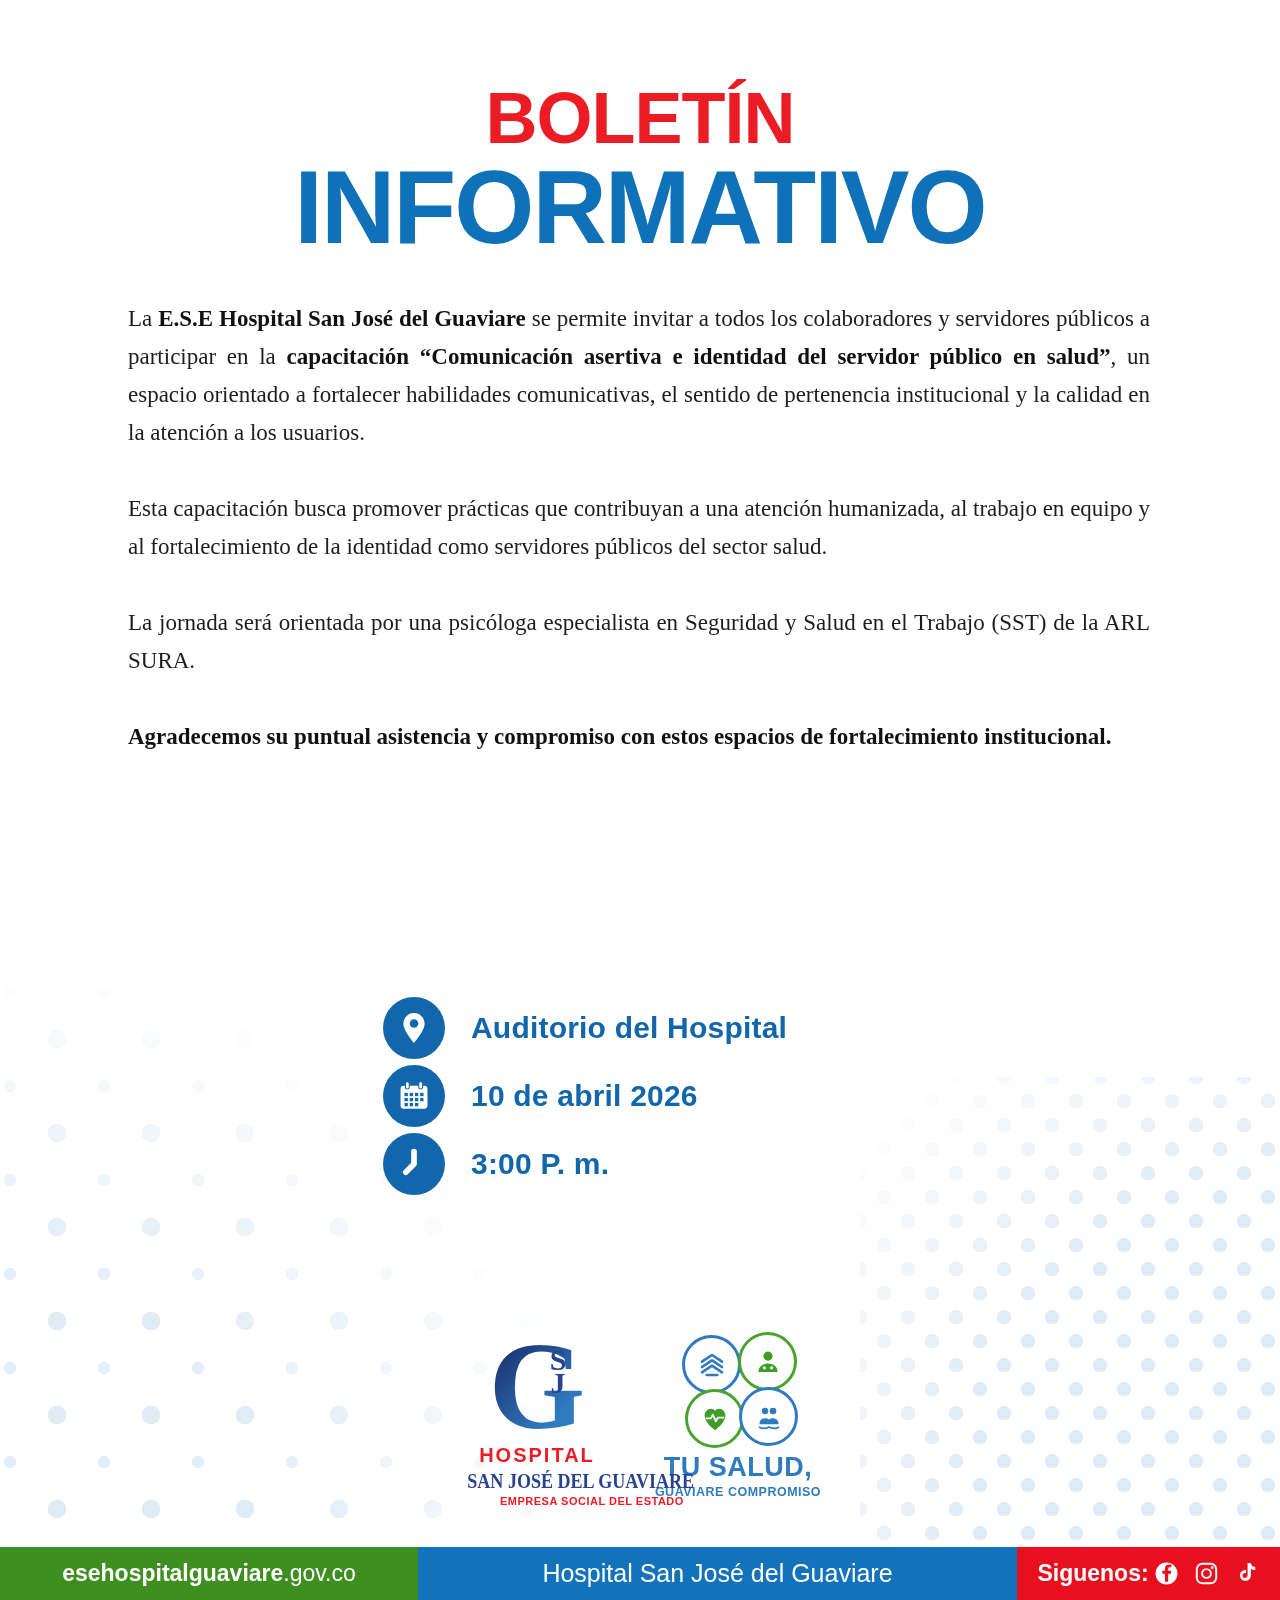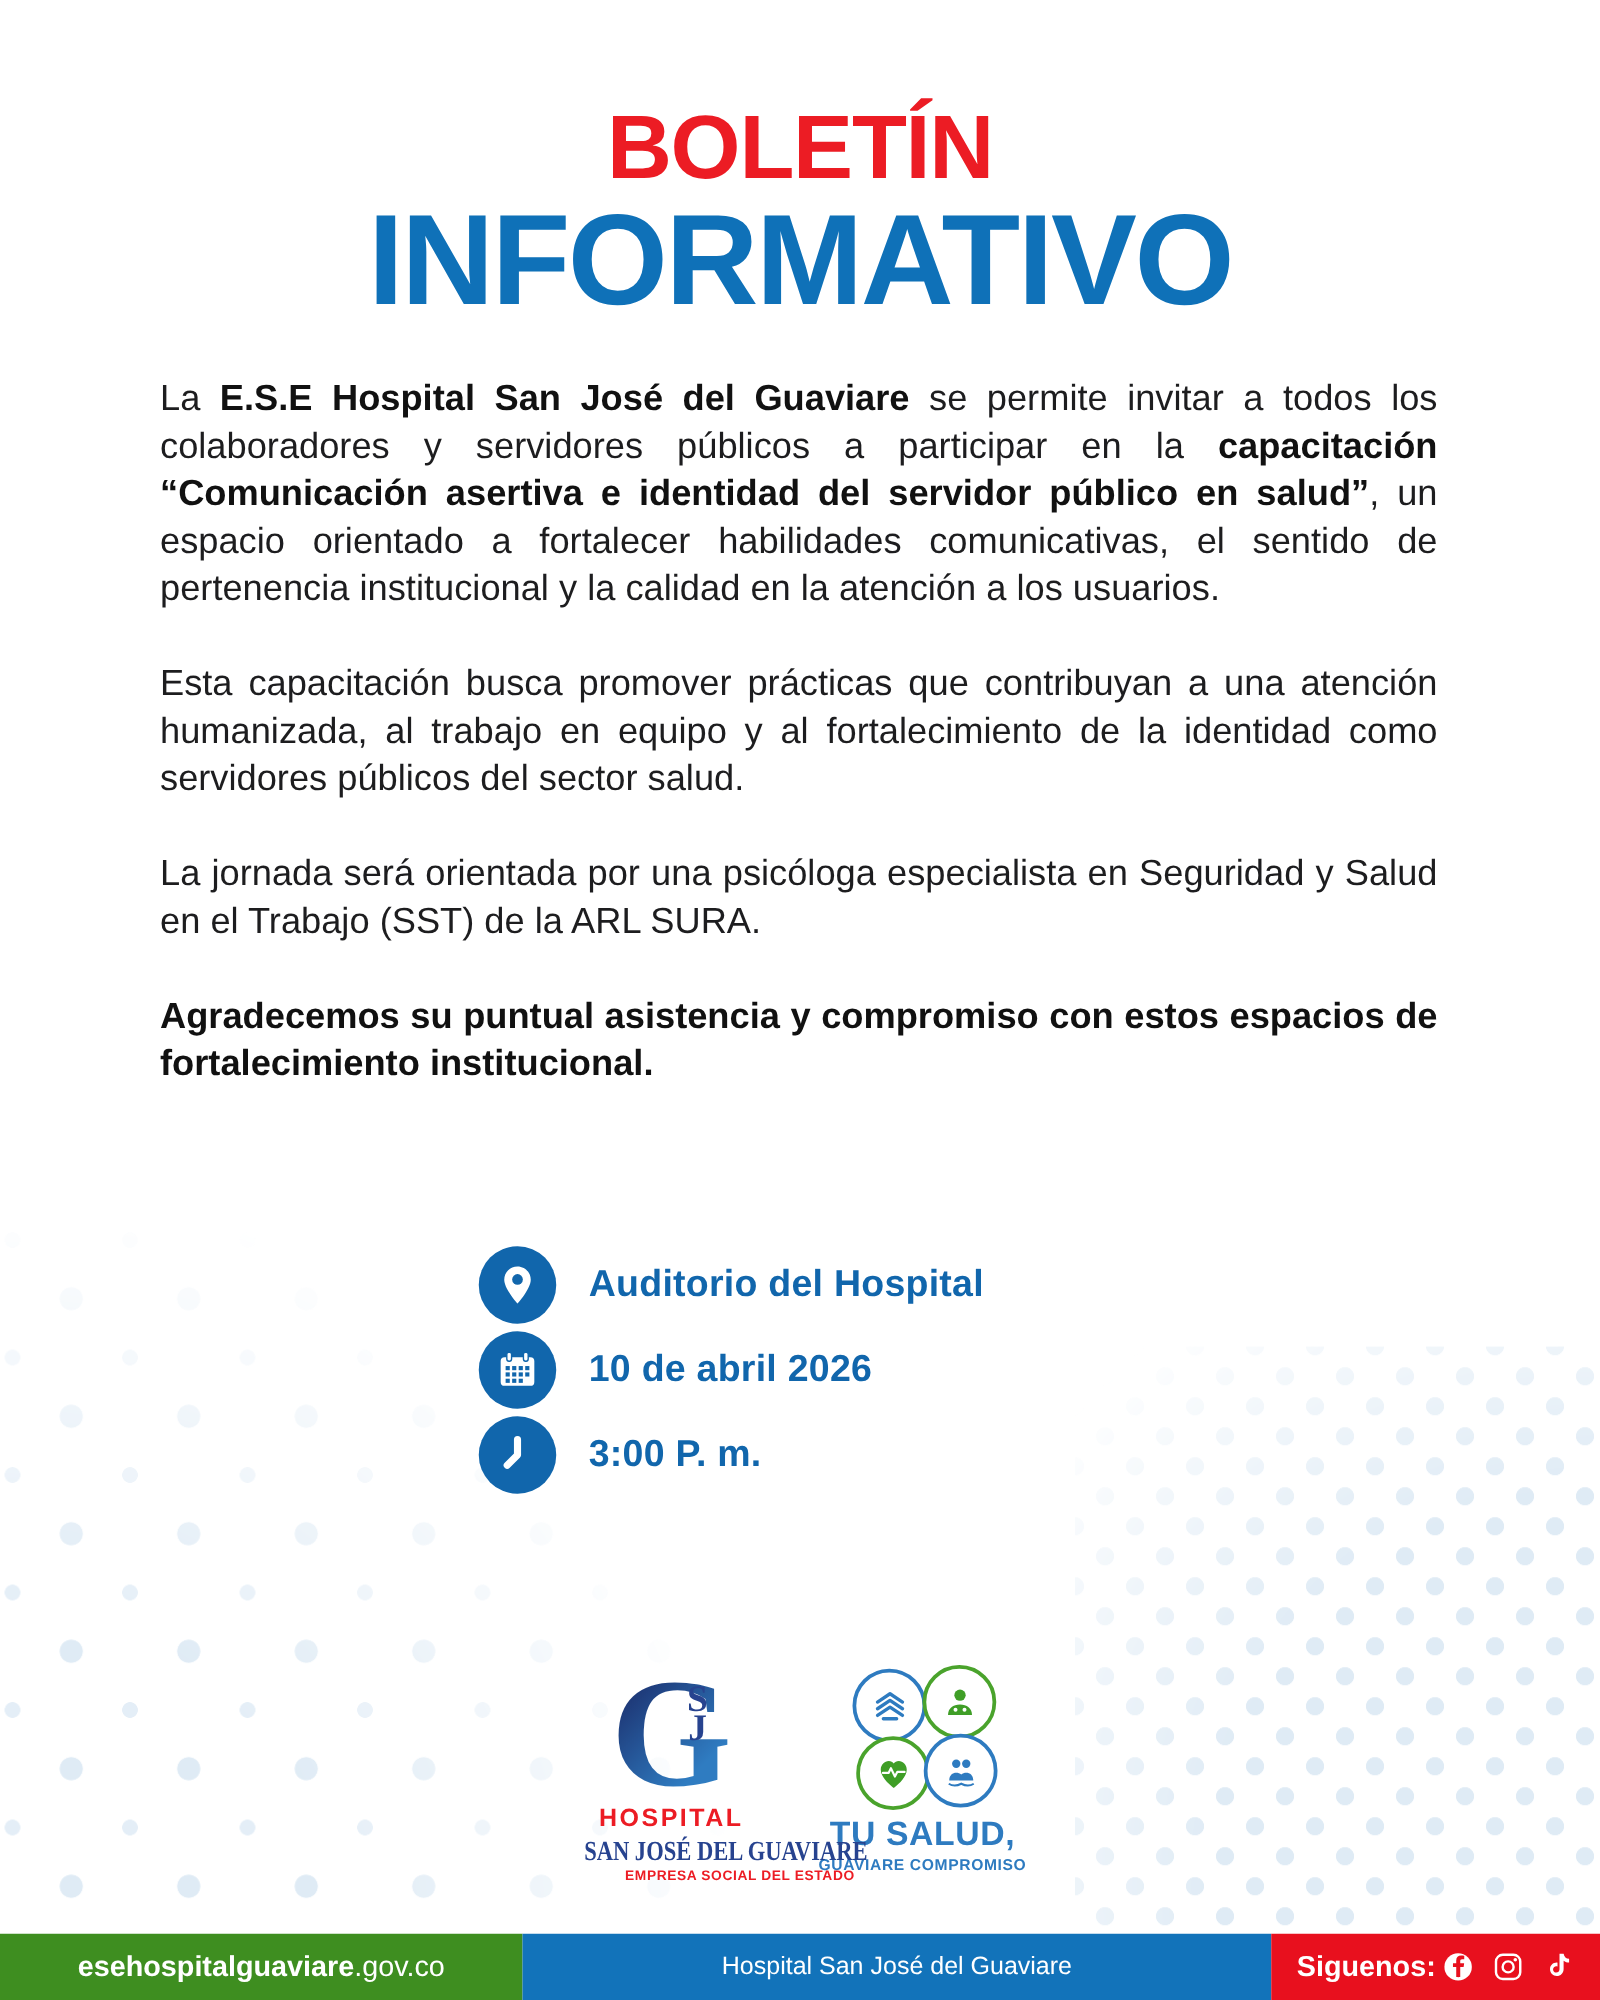--- a/index.html
+++ b/index.html
@@ -30,21 +30,21 @@
     mask-image:radial-gradient(circle 560px at 100% 90%, #000 55%, transparent 100%);
   }
 
   
   .title-block{position:absolute;top:82px;left:0;width:100%;text-align:center;line-height:1;}
   .title-top{font-size:72px;font-weight:800;color:#EC1C24;letter-spacing:-1px;margin:0;}
   .title-main{font-size:103px;font-weight:800;color:#0F71B8;letter-spacing:-2px;margin:2px 0 0 0;}
 
   
   .body-text{position:absolute;top:300px;left:128px;width:1022px;
-             font-size:29px;line-height:38px;color:#1d1d1f;text-align:justify;}
+             font-size:23px;line-height:38px;color:#1d1d1f;text-align:justify;font-family:Liberation Serif, serif;}
   .body-text p{margin:0 0 38px 0;}
   .body-text strong{font-weight:700;color:#111;}
 
   
   .events{position:absolute;top:997px;left:383px;}
   .event-row{display:flex;align-items:center;margin-bottom:6px;height:62px;}
   .event-icon{width:62px;height:62px;border-radius:50%;background:#1166AC;flex:0 0 62px;
               display:flex;align-items:center;justify-content:center;}
   .event-icon svg{width:38px;height:38px;}
   .event-label{margin-left:26px;font-size:30px;font-weight:700;color:#1166AC;letter-spacing:0.2px;}
@@ -75,21 +75,21 @@
   .cl-green{border:3px solid #4aa32c;}
   .c1{left:0;top:3px;}  .c2{left:56px;top:0;}  .c3{left:3px;top:57px;}  .c4{left:57px;top:55px;}
   .slogan-l1{color:#2e7bc0;font-weight:800;font-size:27px;margin-top:8px;letter-spacing:0.5px;}
   .slogan-l2{color:#2e7bc0;font-weight:700;font-size:12.5px;margin-top:2px;letter-spacing:0.5px;}
 
   
   .footer{position:absolute;left:0;bottom:0;width:1280px;height:53px;display:flex;}
   .footer-seg{height:100%;display:flex;align-items:center;justify-content:center;color:#fff;}
   .seg-green{width:418px;background:#3E8E20;font-size:23px;}
   .seg-green b{font-weight:700;}
-  .seg-blue{width:599px;background:#1273BA;font-size:20px;font-weight:400;}
+  .seg-blue{width:599px;background:#1273BA;font-size:25px;font-weight:400;}
   .seg-red{width:263px;background:#E8101E;font-size:23px;font-weight:700;gap:4px;}
   .social{display:flex;align-items:center;gap:13px;}
   .social svg{width:27px;height:27px;display:block;}
 </style>
 </head>
 <body>
 
 <div class="page">
 
   <div class="dots dots-left"></div>

